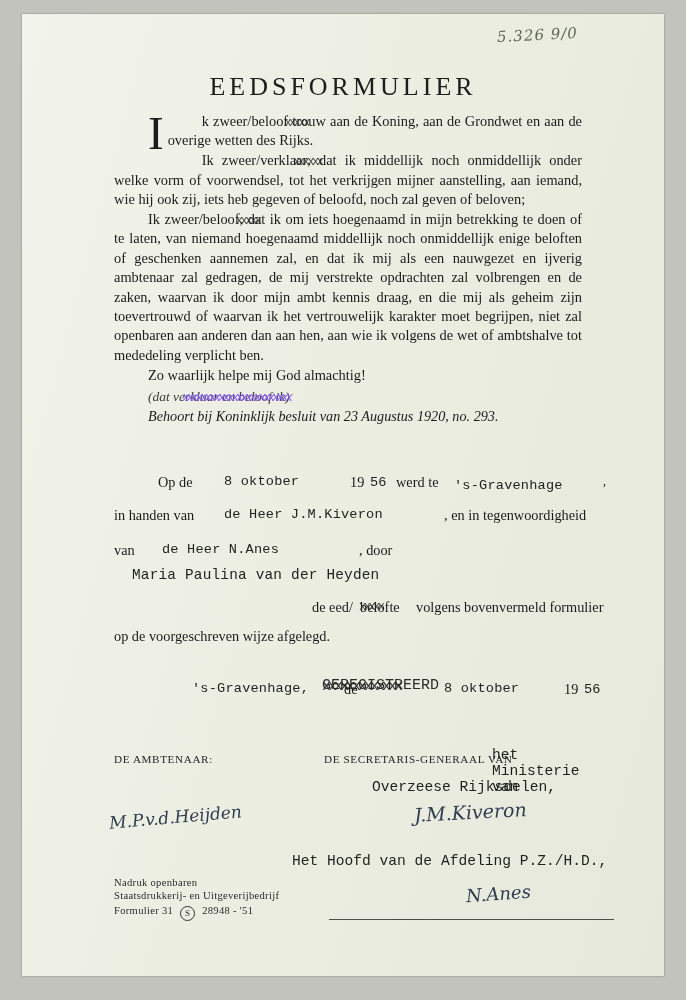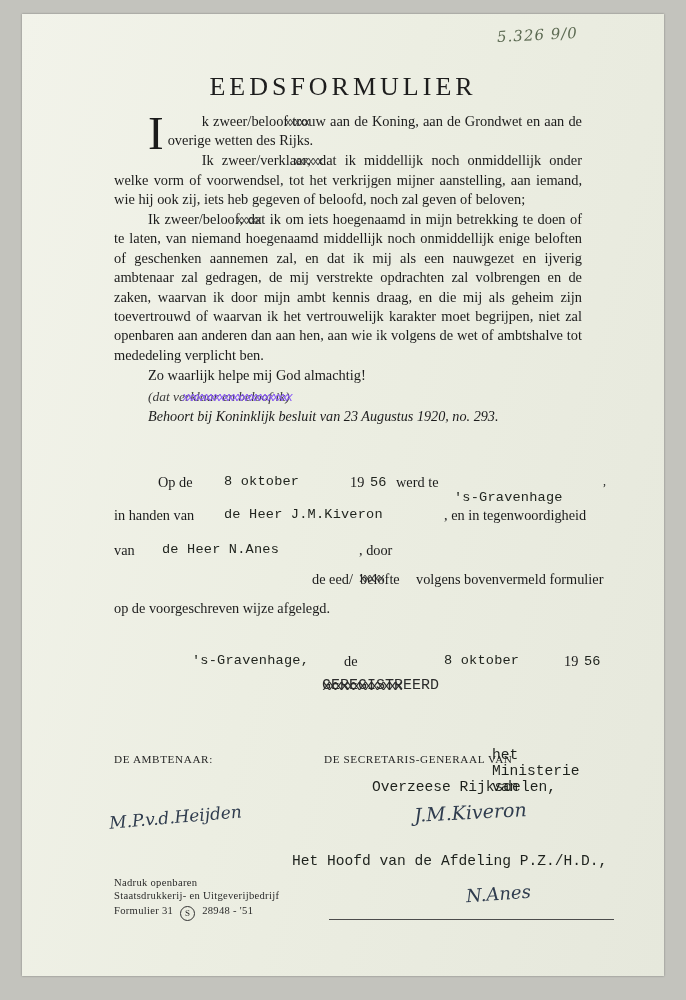--- a/index.html
+++ b/index.html
@@ -226,36 +226,39 @@
       <p class="behoort">Behoort bij Koninklijk besluit van 23 Augustus 1920, no. 293.</p>
     </div>
 
     <div class="form-block">
       <div class="frow">
         <span style="position:absolute;left:44px;top:8px;">Op de</span>
         <span class="typed" style="position:absolute;left:110px;top:8px;">8 oktober</span>
         <span style="position:absolute;left:236px;top:8px;">19</span>
         <span class="typed" style="position:absolute;left:256px;top:9px;">56</span>
         <span style="position:absolute;left:282px;top:8px;">werd te</span>
-        <span class="typed" style="position:absolute;left:340px;top:24px;">'s-Gravenhage</span>
+        <span class="typed" style="position:absolute;left:340px;top:12px;">'s-Gravenhage</span>
         <span class="line-place" style="top:8px;">,</span>
       </div>
 
       <div class="frow">
         <span style="position:absolute;left:0;top:8px;">in handen van</span>
         <span class="typed" style="position:absolute;left:110px;top:8px;">de Heer J.M.Kiveron</span>
         <span style="position:absolute;left:330px;top:8px;">, en in tegenwoordigheid</span>
       </div>
 
       <div class="frow">
         <span style="position:absolute;left:0;top:10px;">van</span>
         <span class="typed" style="position:absolute;left:48px;top:10px;">de Heer N.Anes</span>
         <span style="position:absolute;left:245px;top:10px;">, door</span>
       </div>
 
+      <div class="frow" style="height:28px">
+        <span class="typed" style="position:absolute;left:18px;top:2px;font-size:14.4px;">Maria Paulina van der Heyden</span>
+      </div>
 
       <div class="frow">
         <span style="position:absolute;left:198px;top:6px;">de eed/</span>
         <span class="strike" style="position:absolute;left:246px;top:6px;">
           <span>belofte</span>
           <span class="over">xxxxx</span>
         </span>
         <span style="position:absolute;left:302px;top:6px;"> volgens bovenvermeld formulier</span>
       </div>
 

